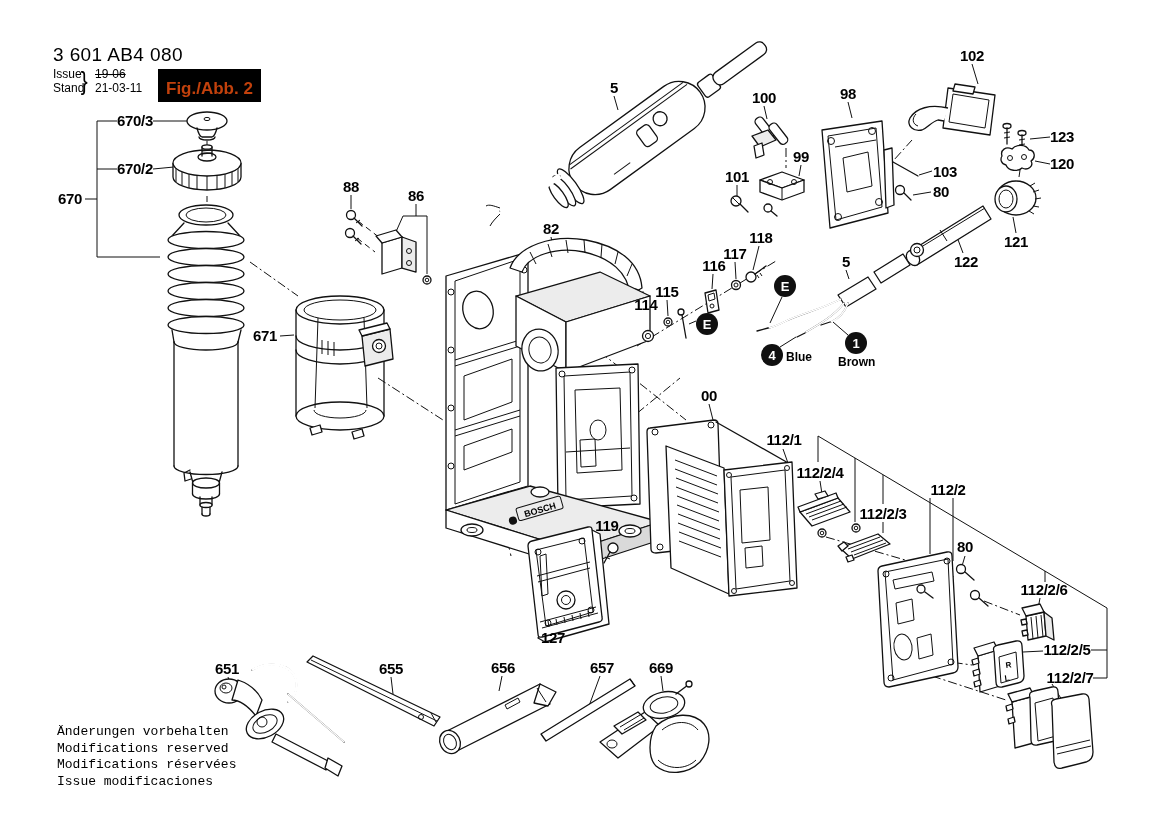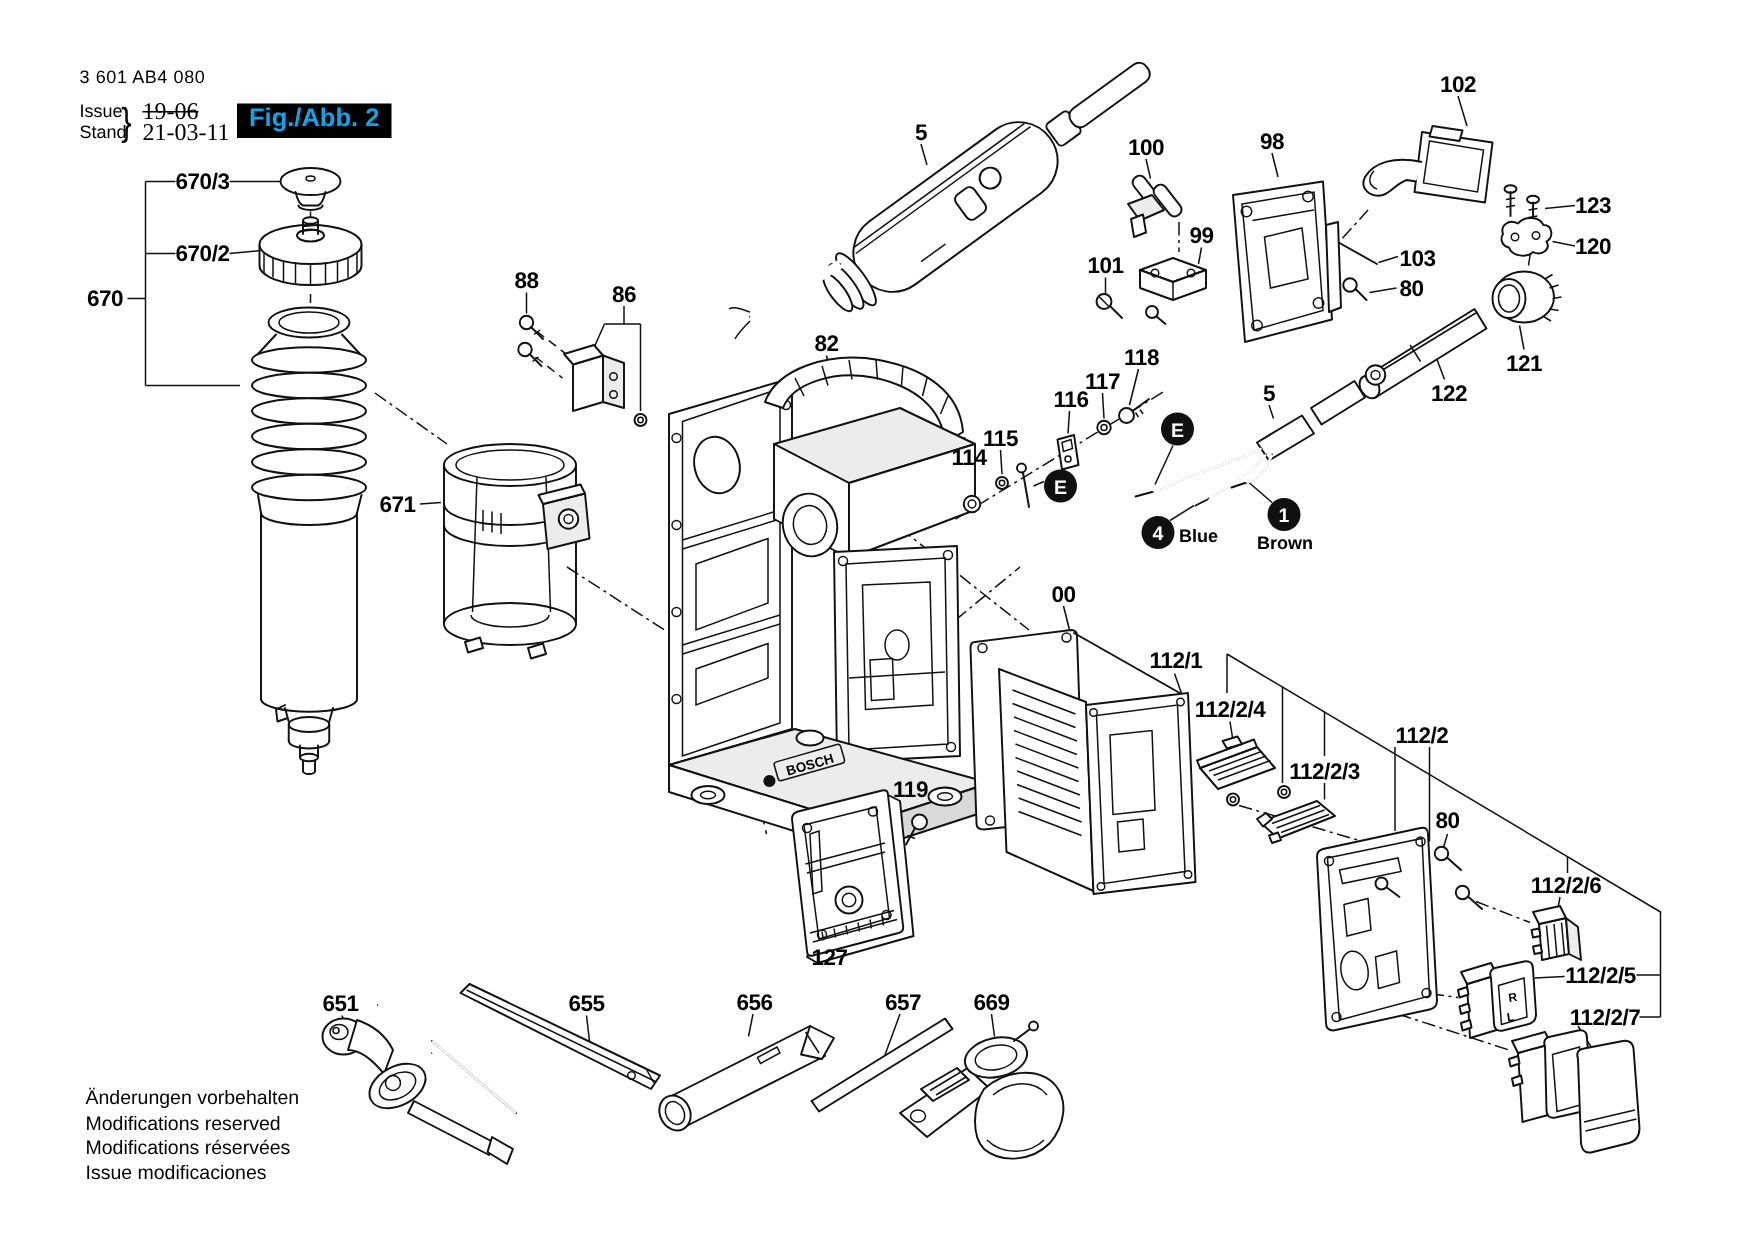--- a/index.html
+++ b/index.html
@@ -10,26 +10,26 @@
   .fw{fill:#fff;stroke:#111;stroke-width:1.3;stroke-linejoin:round;}
   .fg{fill:#ececec;stroke:#111;stroke-width:1.3;stroke-linejoin:round;}
   .fg2{fill:#d9d9d9;stroke:#111;stroke-width:1.3;stroke-linejoin:round;}
   .dash{stroke:#111;stroke-width:1;fill:none;stroke-dasharray:6 4;}
   .dashdot{stroke:#111;stroke-width:1;fill:none;stroke-dasharray:9 3 2 3;}
   .lbl{font:bold 15px "Liberation Sans",sans-serif;fill:#000;letter-spacing:-0.3px;}
   .sm{font:bold 12px "Liberation Sans",sans-serif;fill:#000;}
   .co{fill:#101010;stroke:none;}
   .cotx{font:bold 13px "Liberation Sans",sans-serif;fill:#fff;text-anchor:middle;}
   .hdr{position:absolute;color:#000;}
-  #pn{left:53px;top:44px;font-size:12px;letter-spacing:.4px;}
+  #pn{left:53px;top:44px;font-size:19px;letter-spacing:.4px;}
   #standissue{left:53px;top:68px;font-size:12px;line-height:13.5px;}
   #brace{left:80px;top:66px;font-size:26px;font-weight:400;transform:scaleX(.8);}
-  #vals{left:95px;top:68px;font-size:16px;line-height:13.5px;font-family:Liberation Serif, serif;}
-  #figbox{left:158px;top:69px;background:#000;color:#0ea5e9;font-weight:bold;font-size:17px;padding:0 8px 3px 8px;}
-  #footer{left:57px;top:724px;font-size:13px;line-height:16.5px;}
+  #vals{left:95px;top:68px;font-size:12px;line-height:13.5px;}
+  #figbox{left:158px;top:69px;background:#000;color:#c2410c;font-weight:bold;font-size:17px;padding:10px 8px 3px 8px;}
+  #footer{left:57px;top:724px;font-size:13px;line-height:16.5px;font-family:Liberation Mono, monospace;}
   .strike{text-decoration:line-through;}
 </style>
 </head>
 <body>
 
 <div id="canvas">
 <svg width="1169" height="826" viewBox="0 0 1169 826">
 
   <g class="thin">
 

